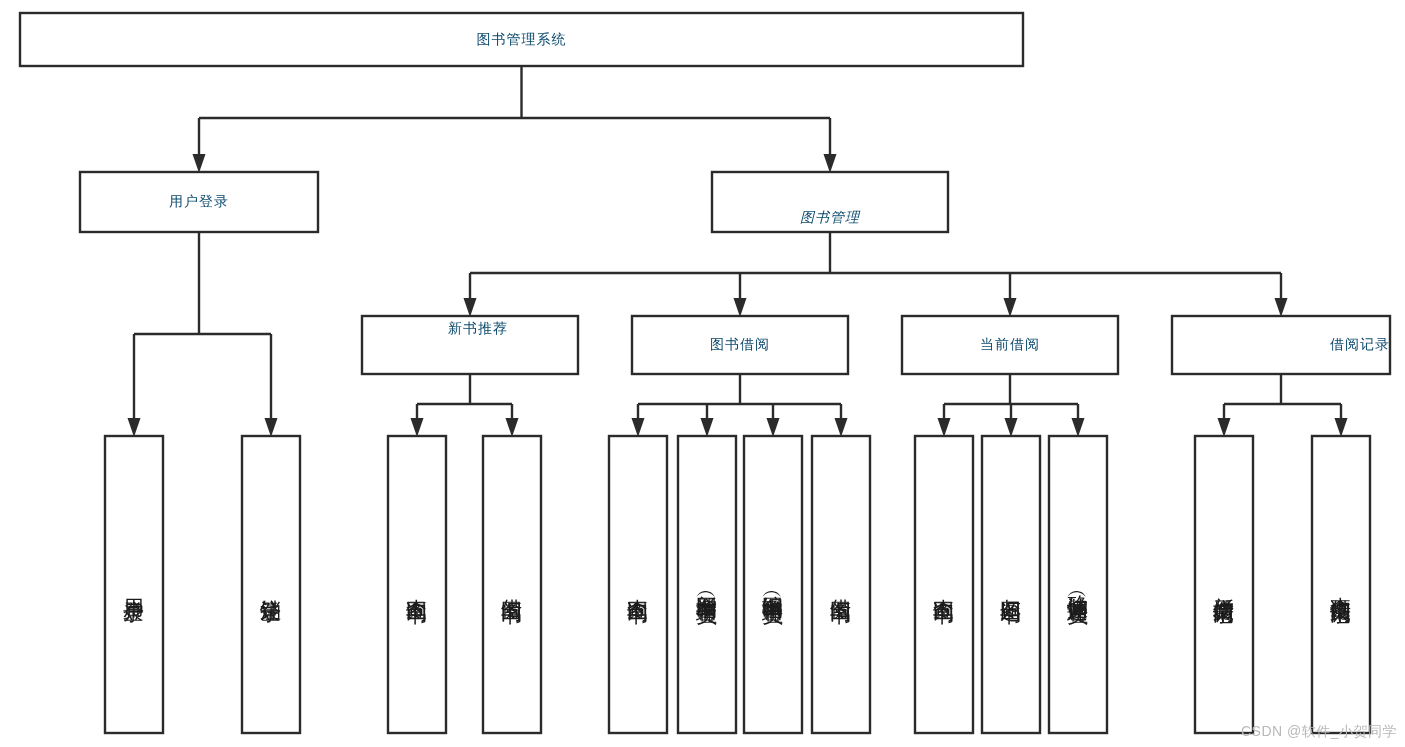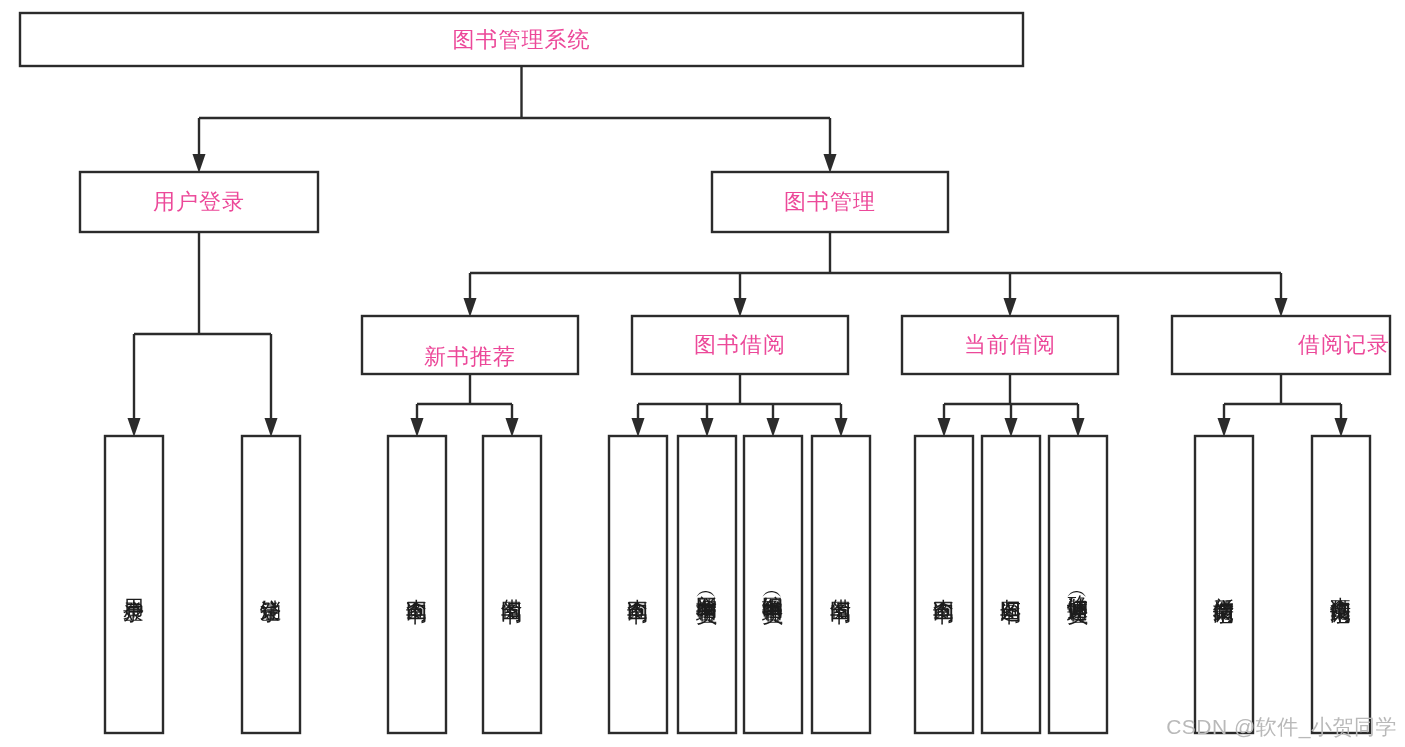--- a/index.html
+++ b/index.html
@@ -63,31 +63,31 @@
   }
   .hlabel-wrap {
     position: absolute;
     display: flex;
     align-items: center;
     justify-content: center;
     pointer-events: none;
   }
   .hlabel-text {
     font-family: "Liberation Sans", "DejaVu Sans", sans-serif;
-    font-size: 22px;
-    color: #ec4899;
+    font-size: 14px;
+    color: #0c4a6e;
     letter-spacing: 1px;
     white-space: nowrap;
   }
   #watermark {
     position: absolute;
     right: 8px;
     bottom: 6px;
     font-family: "Liberation Sans", "DejaVu Sans", sans-serif;
-    font-size: 21px;
+    font-size: 14px;
     color: #b9b9b9;
     letter-spacing: 0.5px;
     white-space: nowrap;
     user-select: none;
   }
 </style>
 </head>
 <body>
 
 <div id="diagram-root">
@@ -185,24 +185,24 @@
       </g>
   </svg>
 
   <div id="labels-layer">
       <div class="hlabel-wrap" style="left: 20px; top: 13px; width: 1003px; height: 53px;">
         <div class="hlabel-text">图书管理系统</div>
       </div>
       <div class="hlabel-wrap" style="left: 80px; top: 172px; width: 238px; height: 60px;">
         <div class="hlabel-text">用户登录</div>
       </div>
-      <div class="hlabel-wrap" style="left: 712px; top: 172px; width: 236px; height: 60px;">
+      <div class="hlabel-wrap" style="left: 712px; top: 188px; width: 236px; height: 60px; font-style: italic;">
         <div class="hlabel-text">图书管理</div>
       </div>
-      <div class="hlabel-wrap" style="left: 362px; top: 328px; width: 216px; height: 58px;">
+      <div class="hlabel-wrap" style="left: 362px; top: 300px; width: 216px; height: 58px; padding-left: 8px;">
         <div class="hlabel-text">新书推荐</div>
       </div>
       <div class="hlabel-wrap" style="left: 632px; top: 316px; width: 216px; height: 58px; text-align: right;">
         <div class="hlabel-text">图书借阅</div>
       </div>
       <div class="hlabel-wrap" style="left: 902px; top: 316px; width: 216px; height: 58px;">
         <div class="hlabel-text">当前借阅</div>
       </div>
       <div class="hlabel-wrap" style="left: 1172px; top: 316px; width: 218px; height: 58px; justify-content: flex-end;">
         <div class="hlabel-text">借阅记录</div>

